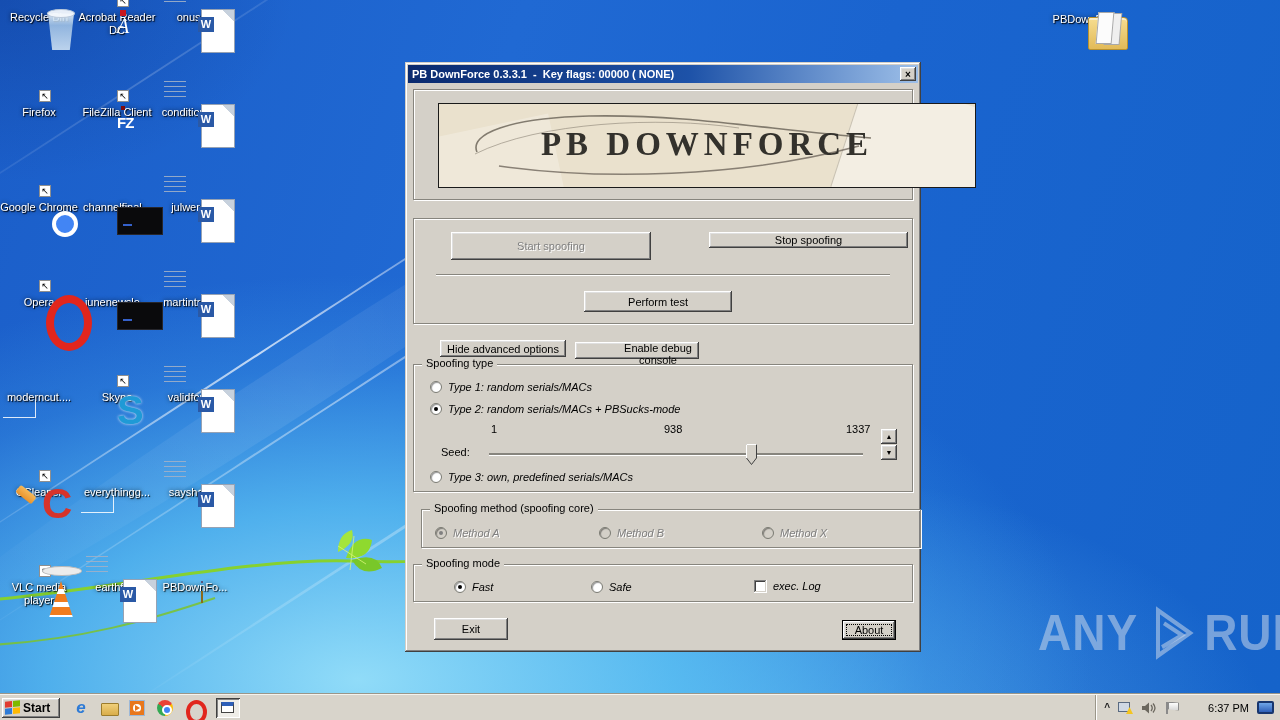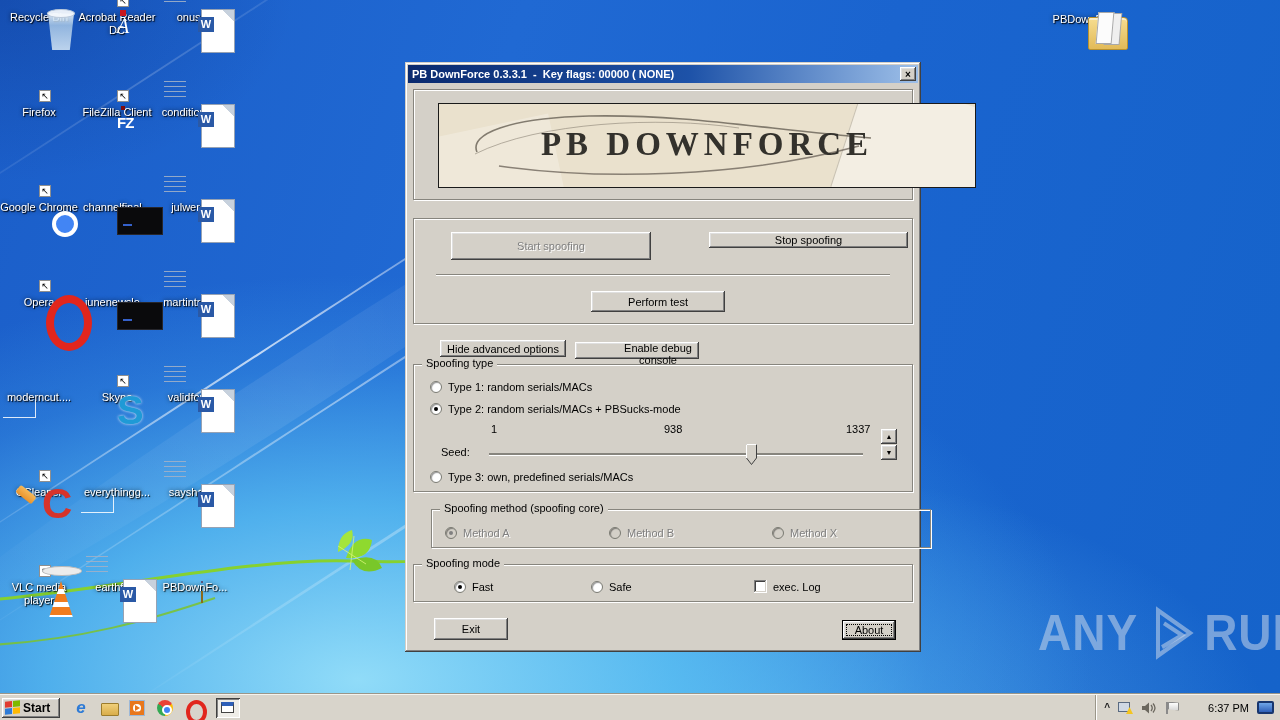--- a/index.html
+++ b/index.html
@@ -106,21 +106,21 @@
     box-shadow:inset -1px -1px #404040, inset 1px 1px #fff, inset -2px -2px #808080, inset 2px 2px #dfdfdf; }
   .btn { background:#d4d0c8; border:none; font-family:"Liberation Sans",sans-serif; font-size:11px; color:#000;
     box-shadow:inset -1px -1px #404040, inset 1px 1px #fff, inset -2px -2px #808080, inset 2px 2px #dfdfdf;
     position:absolute; cursor:default; }
   .btn.disabled { color:#808080; text-shadow:1px 1px 0 #fff; }
   .groupbox { position:absolute; border:1px solid #87857e;
     box-shadow:1px 1px 0 #fff, inset 1px 1px 0 #fff; }
   .legend { position:absolute; top:-8px; left:8px; background:#d4d0c8; padding:0 4px; font-size:11px; color:#000; }
   .etched-hr { position:absolute; height:2px; border-top:1px solid #87857e; border-bottom:1px solid #fff; }
 
-  .radio-row { position:absolute; display:flex; align-items:flex-end; gap:6px; font-size:11px; color:#000; }
+  .radio-row { position:absolute; display:flex; align-items:flex-start; gap:6px; font-size:11px; color:#000;font-style:italic; }
   .rb { width:12px; height:12px; border-radius:50%; background:#fff; border:1px solid #7a7a72;
     box-shadow:inset 1px 1px 1px rgba(0,0,0,.4); position:relative; flex:0 0 auto; }
   .rb.on::after { content:""; position:absolute; left:3px; top:3px; width:4px; height:4px; border-radius:50%; background:#000; }
   .radio-row.dis { color:#808080; text-shadow:1px 1px 0 #fff; }
   .radio-row.dis .rb { background:#d4d0c8; }
   .radio-row.dis .rb.on::after { background:#808080; }
   .cb { width:13px; height:13px; background:#fff; flex:0 0 auto;
     box-shadow:inset -1px -1px #fff, inset 1px 1px #808080, inset -2px -2px #d4d0c8, inset 2px 2px #404040; }
 
   
@@ -146,21 +146,21 @@
 
   .btn-group { left:8px; top:156px; width:500px; height:106px; }
 
   .type-group  { left:8px; top:302px; width:500px; height:128px; }
   .scale-label { position:absolute; font-size:11px; color:#000; }
   .track-wrap { position:absolute; left:75px; top:78px; width:374px; height:24px; }
   .track { position:absolute; left:0; right:0; top:10px; height:2px; background:#87857e; box-shadow:0 1px 0 #fff; }
   .thumb { position:absolute; top:1px; margin-left:-5px; }
   .spin { position:absolute; width:16px; height:15px; font-size:7px; line-height:14px; text-align:center; padding:0; }
 
-  .method-group { left:26px; top:447px; width:500px; height:39px; }
+  .method-group { left:16px; top:447px; width:500px; height:39px; }
   .mode-group   { left:8px; top:502px; width:500px; height:38px; }
 
   .about-btn { outline:1px dotted #000; outline-offset:-4px; box-shadow:0 0 0 1px #000,
     inset -1px -1px #404040, inset 1px 1px #fff, inset -2px -2px #808080, inset 2px 2px #dfdfdf; }
 
   
   .watermark { position:absolute; left:1038px; top:604px; display:flex; align-items:center; gap:4px;
     color:rgba(198,214,234,.55); font-size:46px; font-weight:600; letter-spacing:1px; transform:scaleY(1.08); }
   .watermark svg { display:block; }
 
@@ -354,21 +354,21 @@
         <path d="M36,50 C100,18 220,12 300,24" fill="none" stroke="#8a8274" stroke-width="1" opacity="0.6"></path>
       </svg>
       <div class="banner-title">PB DOWNFORCE</div>
     </div>
   </div>
 
   <div class="groupbox btn-group">
     <button class="btn disabled" style="left:37px;top:13px;width:200px;height:28px;">Start spoofing</button>
     <button class="btn" style="left:263px;top:13px;width:199px;height:16px;margin-left:32px;">Stop spoofing</button>
     <div class="etched-hr" style="left:22px;right:22px;top:55px;"></div>
-    <button class="btn" style="left:177px;top:72px;width:134px;height:21px;">Perform test</button>
+    <button class="btn" style="left:170px;top:72px;width:148px;height:21px;">Perform test</button>
   </div>
 
   <button class="btn" style="left:35px;top:278px;width:126px;height:17px;">Hide advanced options</button>
   <button class="btn" style="left:170px;top:280px;width:124px;height:17px;padding-left:42px;">Enable debug console</button>
 
   <div class="groupbox type-group">
     <span class="legend">Spoofing type</span>
     <div class="radio-row" style="left:16px;top:16px;">
       <span class="rb"></span>
       <span>Type 1: random serials/MACs</span>

